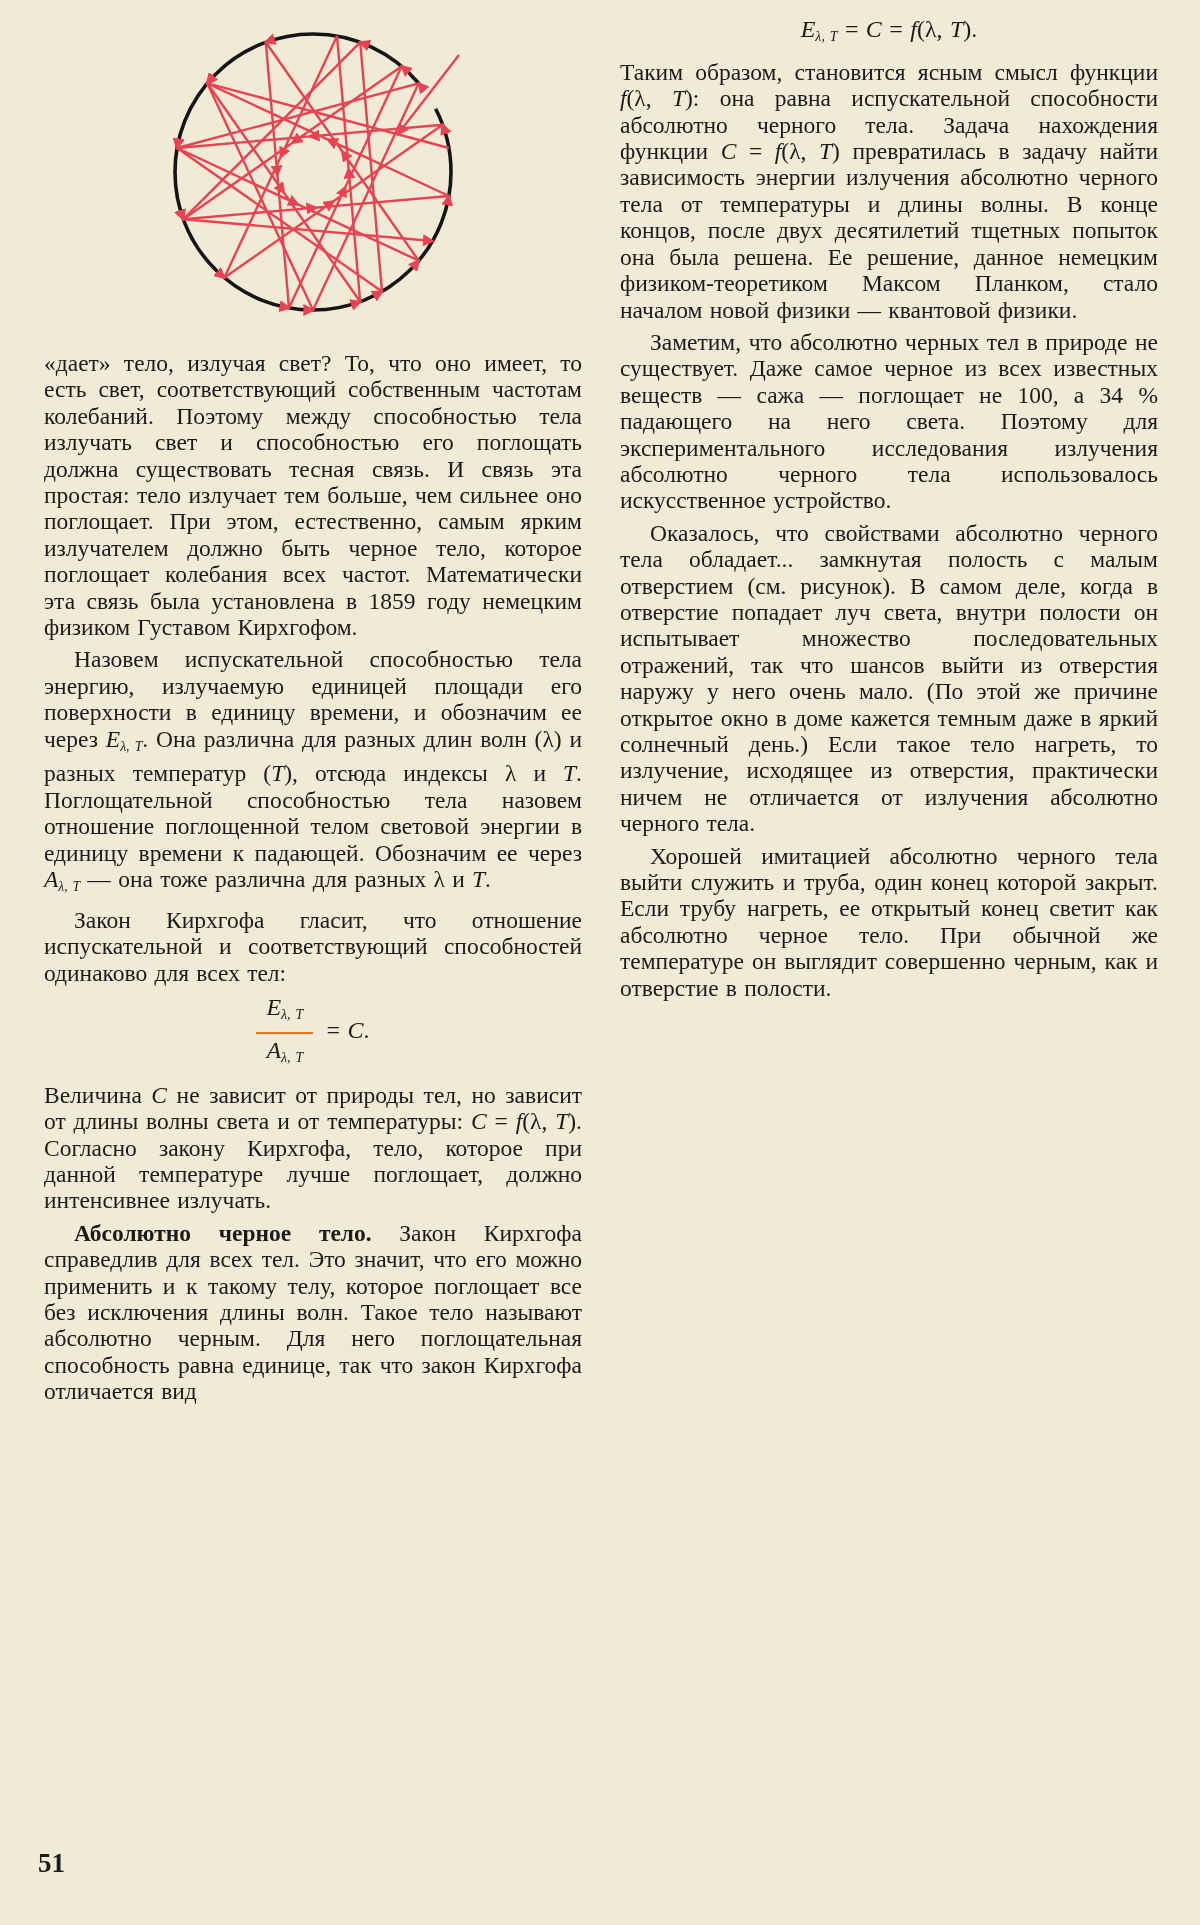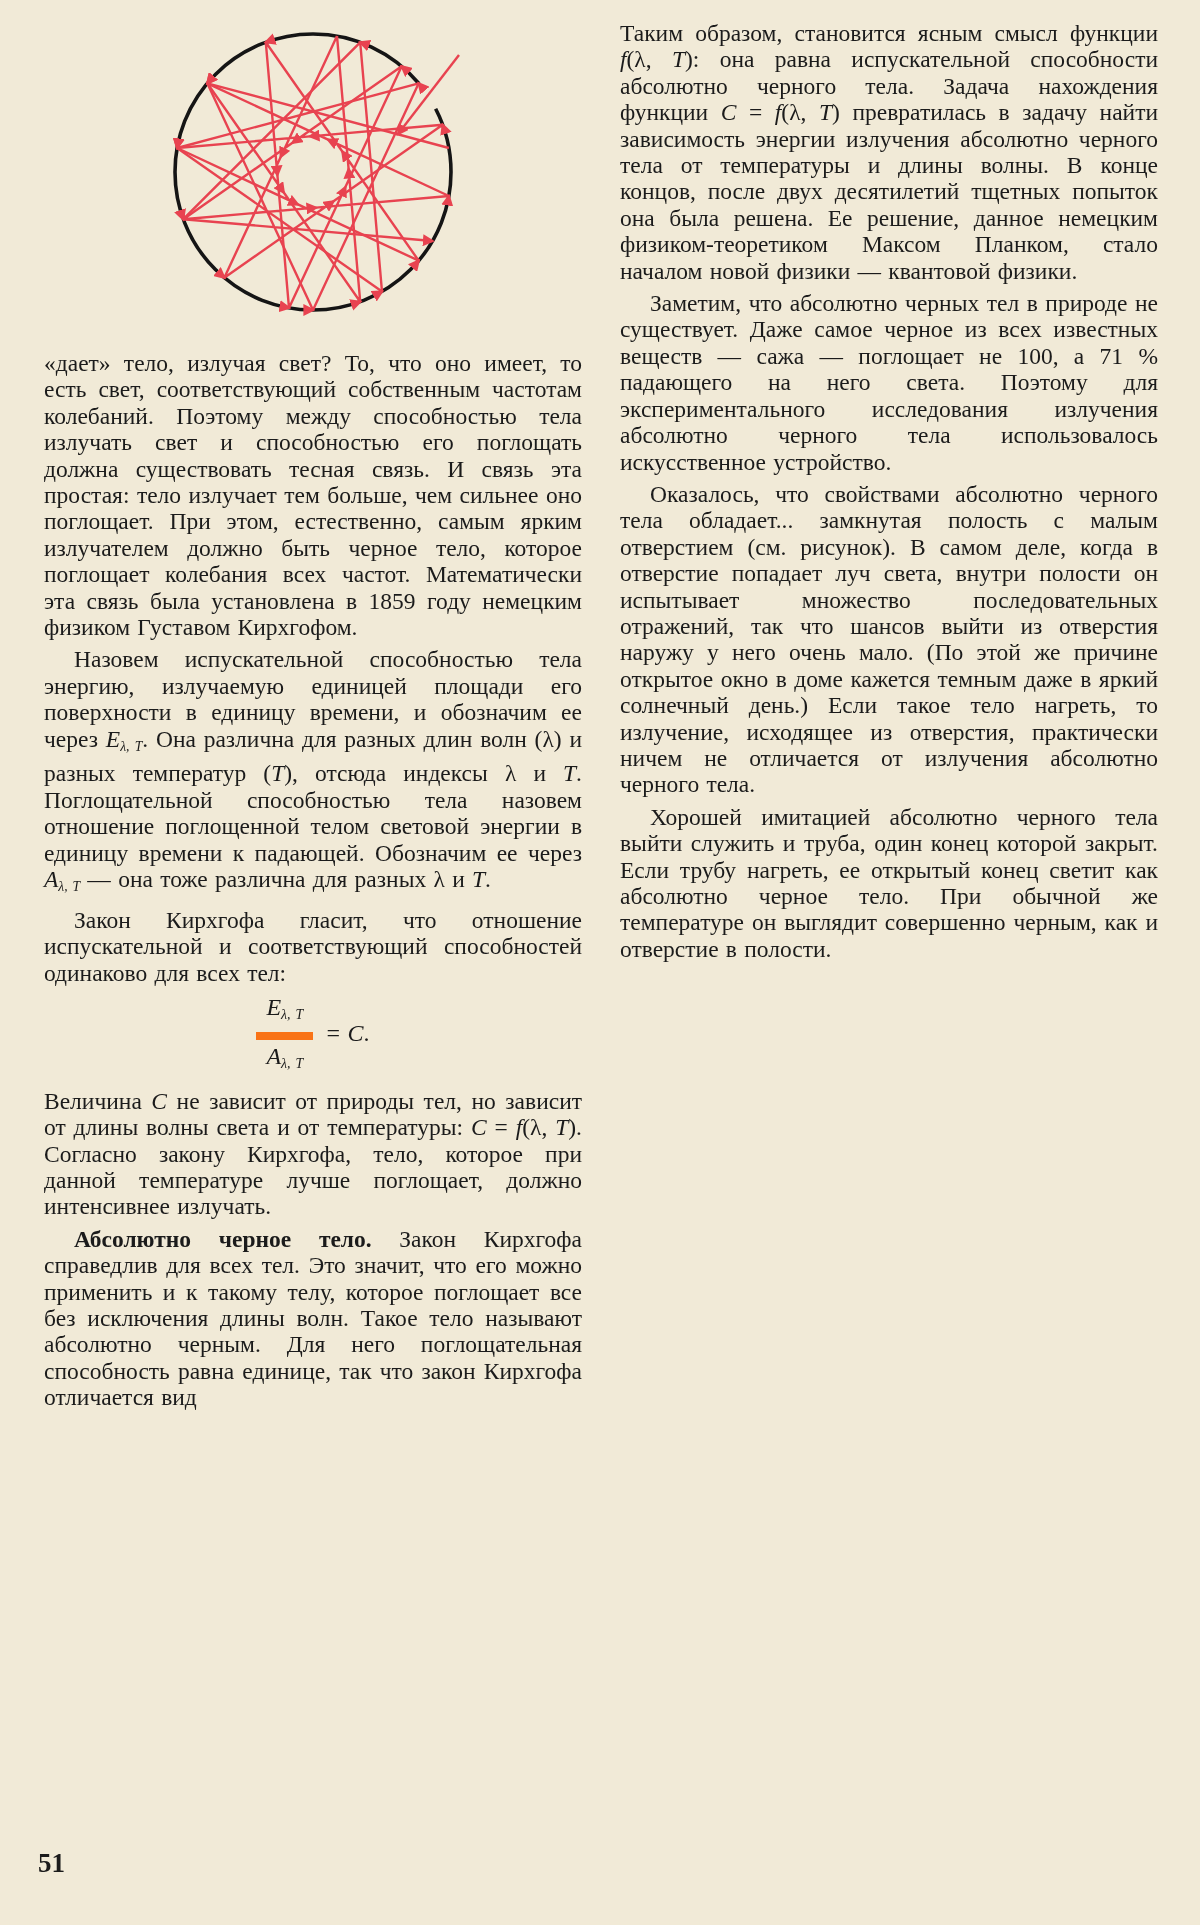--- a/index.html
+++ b/index.html
@@ -35,21 +35,21 @@
   .wall{fill:none;stroke:#151515;stroke-width:3.6;}
   .ray{fill:none;stroke:#e84350;stroke-width:2.4;stroke-linejoin:round;}
   .equation{
     text-align:center;
     font-size:24px;
     margin:8px 0 10px 0;
     text-indent:0;
   }
   .eq-top{margin:2px 0 8px 0;}
   .frac{display:inline-block;vertical-align:middle;text-align:center;margin-right:6px;}
-  .frac .num{display:block;border-bottom:8px solid #f97316;padding:0 10px 3px 10px;}
+  .frac .num{display:block;border-bottom:2px solid #f97316;padding:0 10px 3px 10px;}
   .frac .den{display:block;padding:3px 10px 0 10px;}
   .run-i{font-style:italic;}
   .run-b{font-weight:700;}
   .run-sub{font-style:italic;font-size:0.58em;vertical-align:-0.32em;letter-spacing:0;}
   .page-number{
     position:absolute;
     left:38px;
     bottom:46px;
     font-weight:700;
     font-size:27px;
@@ -85,23 +85,24 @@
         <span class="frac"><span class="num"><span class="run-i">E</span><span class="run-sub">λ, T</span></span><span class="den"><span class="run-i">A</span><span class="run-sub">λ, T</span></span></span><span class="eqrhs"><span> = </span><span class="run-i">C</span><span>.</span></span>
       </div>
 
       <p class="noindent"><span>Величина </span><span class="run-i">C</span><span> не зависит от природы тел, но зависит от длины волны света и от температуры: </span><span class="run-i">C</span><span> = </span><span class="run-i">f</span><span>(λ, </span><span class="run-i">T</span><span>). Согласно закону Кирхгофа, тело, которое при данной температуре лучше поглощает, должно интенсивнее излучать.</span></p>
       <p><span class="run-b">Абсолютно черное тело.</span><span> Закон Кирхгофа справедлив для всех тел. Это значит, что его можно применить и к такому телу, которое поглощает все без исключения длины волн. Такое тело называют абсолютно черным. Для него поглощательная способность равна единице, так что закон Кирхгофа отличается вид</span></p>
 
     </div>
 
     <div class="col col-right">
 
+      <div class="equation eq-top"><span class="run-i">E</span><span class="run-sub">λ, T</span><span> = </span><span class="run-i">C</span><span> = </span><span class="run-i">f</span><span>(λ, </span><span class="run-i">T</span><span>).</span></div>
 
       <p class="noindent"><span>Таким образом, становится ясным смысл функции </span><span class="run-i">f</span><span>(λ, </span><span class="run-i">T</span><span>): она равна испускательной способности абсолютно черного тела. Задача нахождения функции </span><span class="run-i">C</span><span> = </span><span class="run-i">f</span><span>(λ, </span><span class="run-i">T</span><span>) превратилась в задачу найти зависимость энергии излучения абсолютно черного тела от температуры и длины волны. В конце концов, после двух десятилетий тщетных попыток она была решена. Ее решение, данное немецким физиком-теоретиком Максом Планком, стало началом новой физики — квантовой физики.</span></p>
-      <p><span>Заметим, что абсолютно черных тел в природе не существует. Даже самое черное из всех известных веществ — сажа — поглощает не 100, а 71 % падающего на него света. Поэтому для экспериментального исследования излучения абсолютно черного тела использовалось искусственное устройство.</span></p>
+      <p><span>Заметим, что абсолютно черных тел в природе не существует. Даже самое черное из всех известных веществ — сажа — поглощает не 100, а 34 % падающего на него света. Поэтому для экспериментального исследования излучения абсолютно черного тела использовалось искусственное устройство.</span></p>
       <p><span>Оказалось, что свойствами абсолютно черного тела обладает... замкнутая полость с малым отверстием (см. рисунок). В самом деле, когда в отверстие попадает луч света, внутри полости он испытывает множество последовательных отражений, так что шансов выйти из отверстия наружу у него очень мало. (По этой же причине открытое окно в доме кажется темным даже в яркий солнечный день.) Если такое тело нагреть, то излучение, исходящее из отверстия, практически ничем не отличается от излучения абсолютно черного тела.</span></p>
       <p><span>Хорошей имитацией абсолютно черного тела выйти служить и труба, один конец которой закрыт. Если трубу нагреть, ее открытый конец светит как абсолютно черное тело. При обычной же температуре он выглядит совершенно черным, как и отверстие в полости.</span></p>
 
     </div>
   </div>
 
   <div class="page-number">51</div>
 </div>
 
 </body></html>

